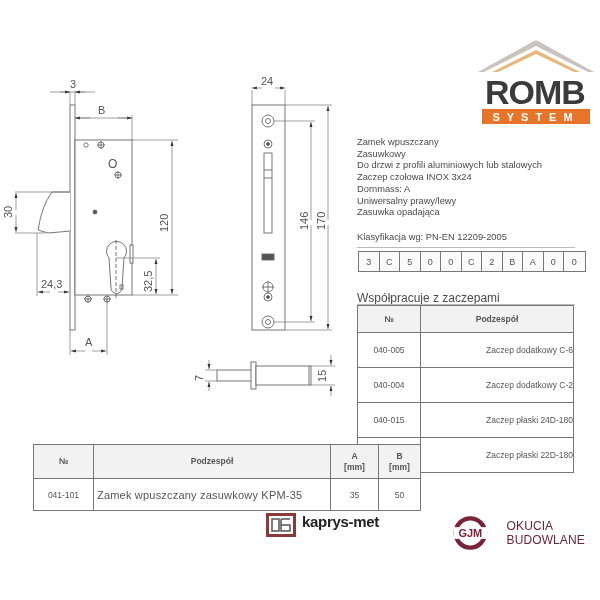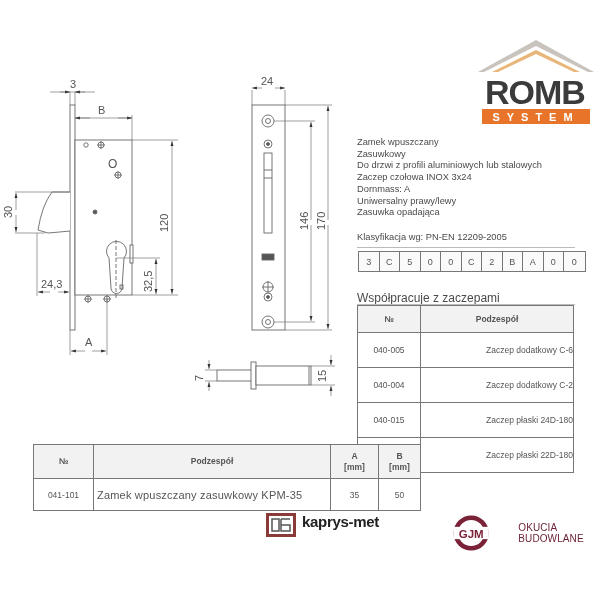--- a/index.html
+++ b/index.html
@@ -39,21 +39,21 @@
     .t2 .c1 { width: 60px; text-align: center; }
     .t2 .c2 { padding-left: 3px; text-align: left; }
     .t2 .c3 { width: 48px; text-align: center; }
     .t2 .c4 { width: 42px; text-align: center; }
     .t2 td.c2 { font-size: 11px; letter-spacing: 0.2px; }
 
     
     .kaprys { left: 266px; top: 513px; display: flex; }
     .kaprys-text { font-family: "Liberation Sans", sans-serif; font-weight: bold; font-size: 15px; color: #222; margin-left: 6px; letter-spacing: -0.3px; }
     .gjm { left: 452px; top: 508px; display: flex; align-items: center; }
-    .gjm-text { font-size: 10px; color: #6b2436; margin-left: 28px; letter-spacing: 0.1px; }
+    .gjm-text { font-size: 12px; color: #6b2436; margin-left: 18px; letter-spacing: 0.1px; }
   </style>
 </head>
 <body>
 
 <svg class="drawing" width="600" height="600" viewBox="0 0 600 600">
   <defs>
     <marker id="arr" viewBox="0 0 10 10" refX="10" refY="5" markerWidth="7" markerHeight="7" orient="auto-start-reverse">
       <path d="M0,2 L10,5 L0,8 z" fill="#333"></path>
     </marker>
   </defs>

